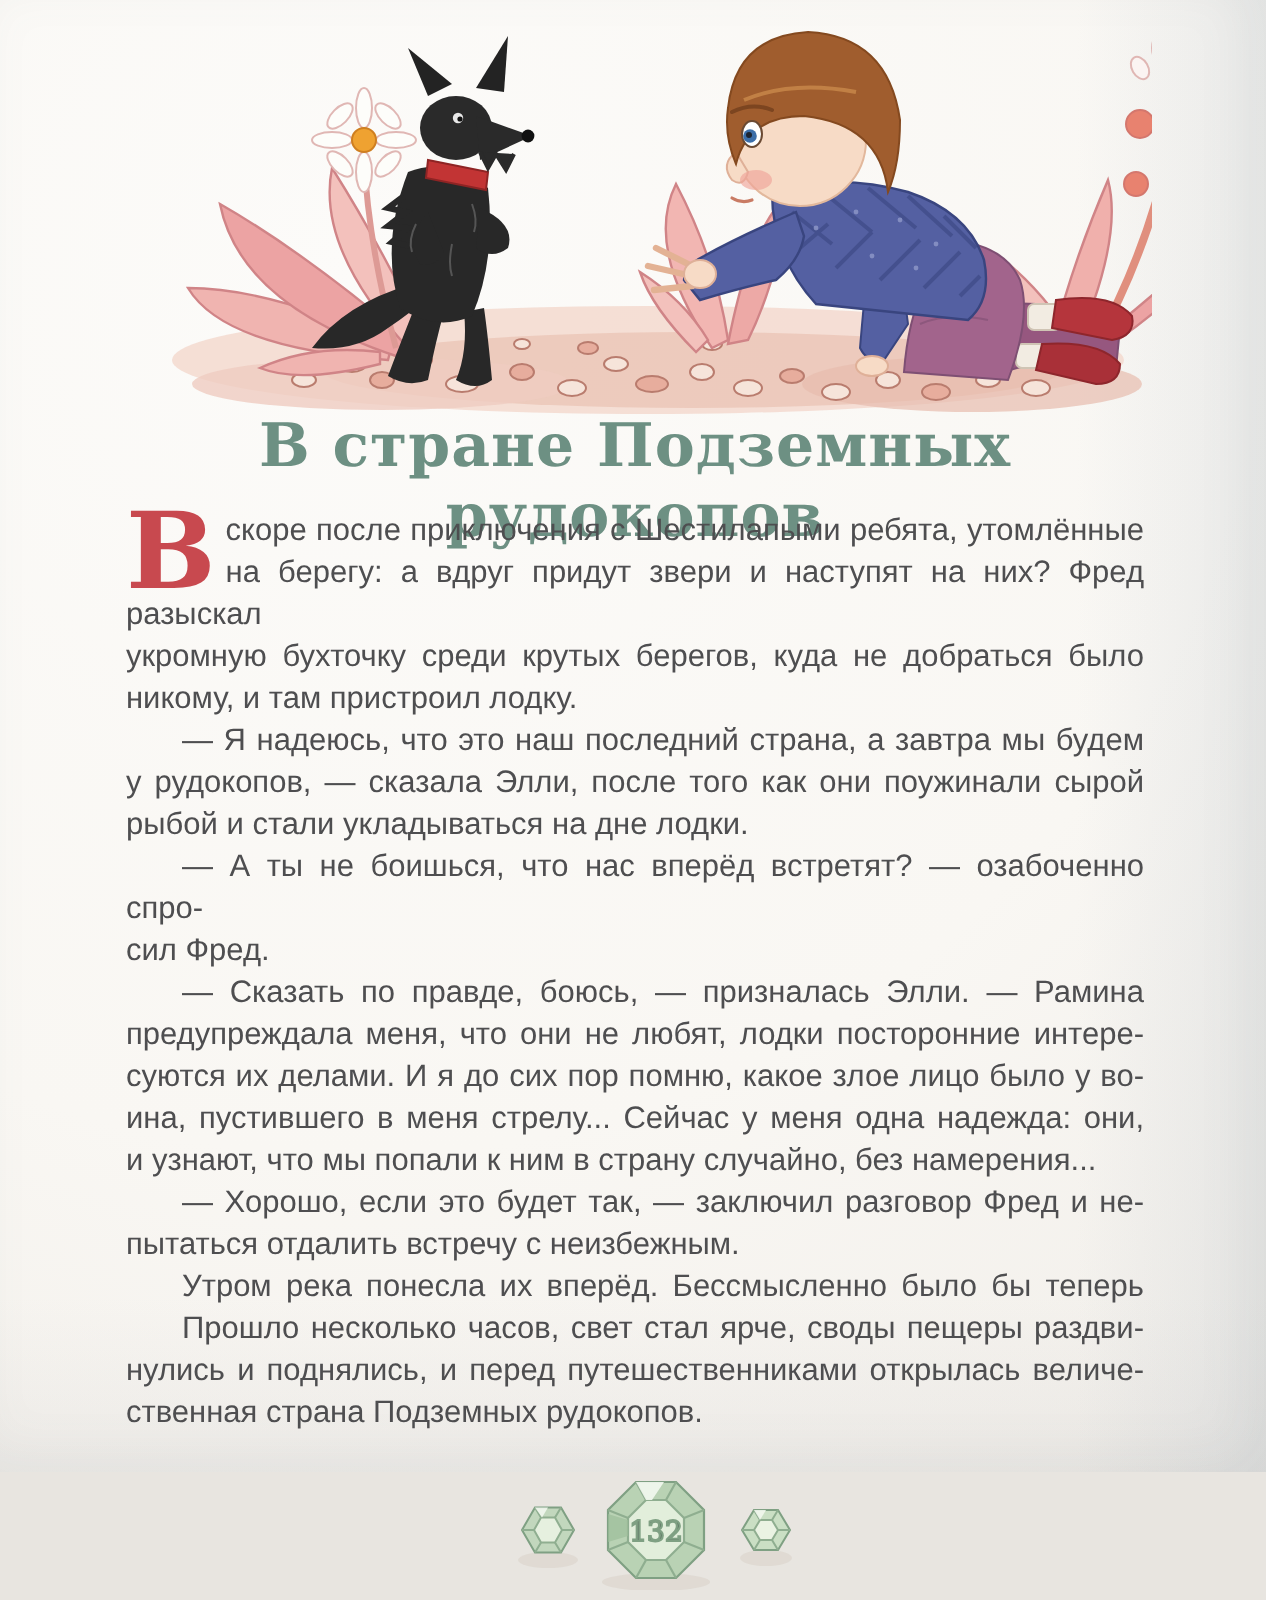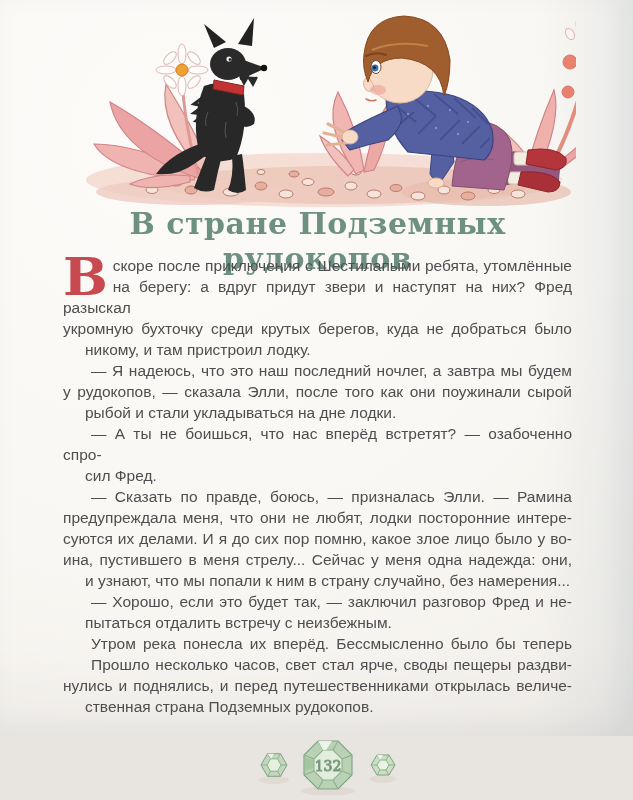--- a/index.html
+++ b/index.html
@@ -36,21 +36,21 @@
   .text-block{
     position:absolute;top:255px;left:63px;width:509px;
     font-size:15.5px;line-height:21px;color:var(--text-color);
   }
   .para{margin:0;}
   .line{
     display:block;
     text-align:justify;
     text-align-last:justify;
   }
-  .line.last{text-align-last:left;margin-left:22px;}
+  .line.last{text-align-last:left;}
   .line.indent{text-indent:28px;}
   .dropcap{
     float:left;
     font-family:"DejaVu Serif",serif;
     font-weight:bold;
     font-size:53px;line-height:41px;height:41px;
     margin:1px 5px 0 0;
     color:var(--drop-cap-color);
   }
   .footer-ornament{
@@ -241,21 +241,21 @@
 
   <div class="text-block">
       <p class="para">
         <span class="dropcap">В</span>
         <span class="line">скоре после приключения с Шестилапыми ребята, утомлённые</span>
         <span class="line">на берегу: а вдруг придут звери и наступят на них? Фред разыскал</span>
         <span class="line">укромную бухточку среди крутых берегов, куда не добраться было</span>
         <span class="line last">никому, и там пристроил лодку.</span>
       </p>
       <p class="para">
-        <span class="line indent">— Я надеюсь, что это наш последний ночлег, а завтра мы будем</span>
+        <span class="line indent">— Я надеюсь, что это наш последний страна, а завтра мы будем</span>
         <span class="line">у рудокопов, — сказала Элли, после того как они поужинали сырой</span>
         <span class="line last">рыбой и стали укладываться на дне лодки.</span>
       </p>
       <p class="para">
         <span class="line indent">— А ты не боишься, что нас вперёд встретят? — озабоченно спро-</span>
         <span class="line last">сил Фред.</span>
       </p>
       <p class="para">
         <span class="line indent">— Сказать по правде, боюсь, — призналась Элли. — Рамина</span>
         <span class="line">предупреждала меня, что они не любят, лодки посторонние интере-</span>

